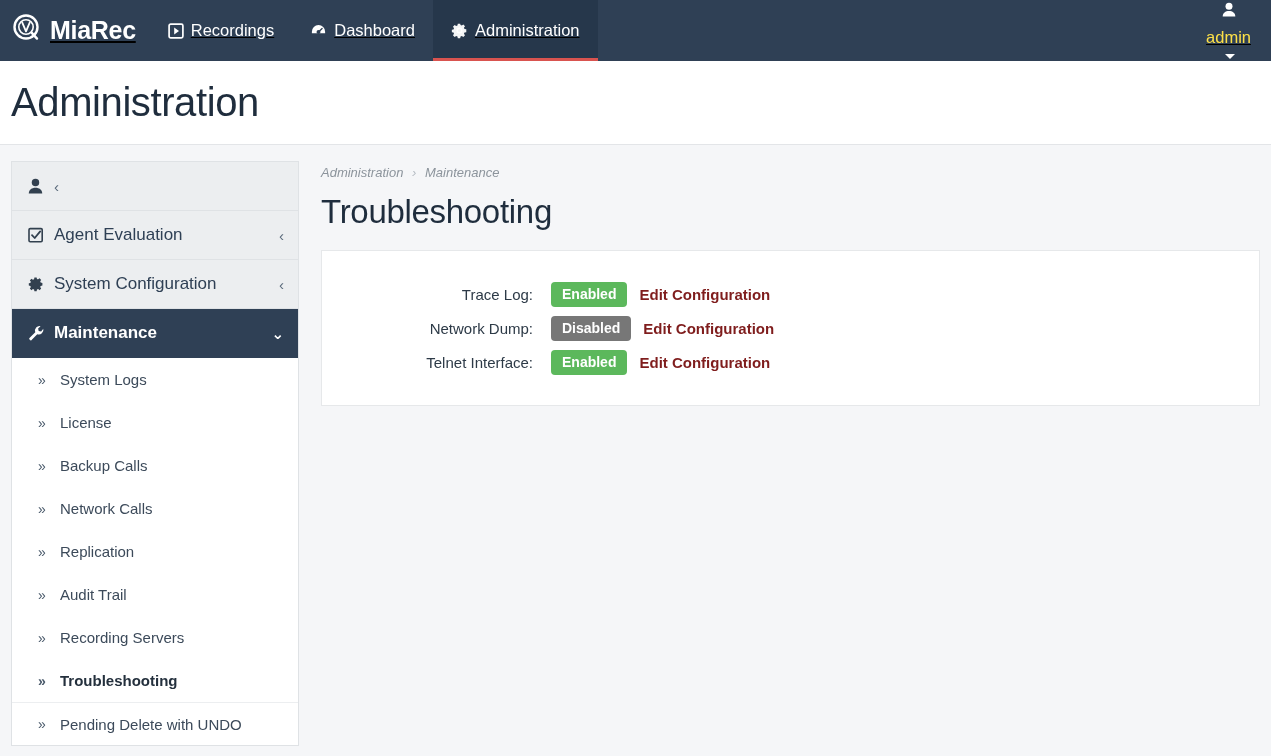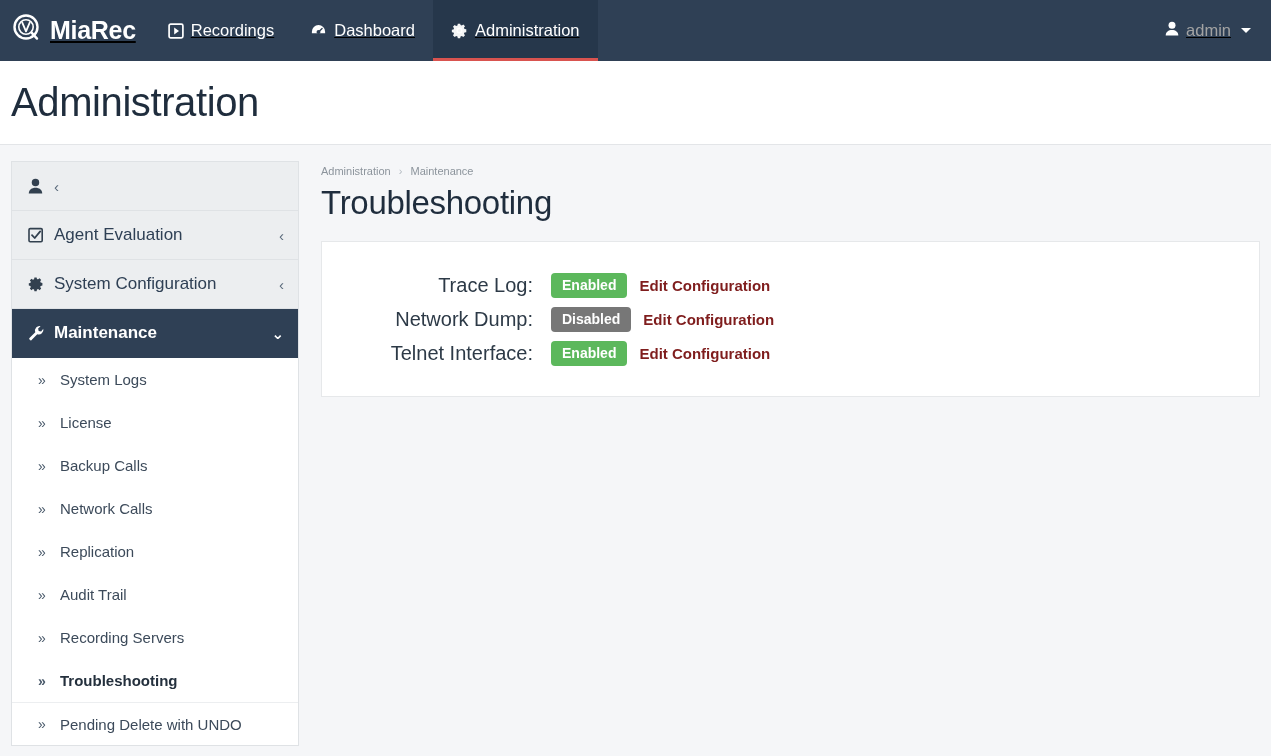--- a/index.html
+++ b/index.html
@@ -58,23 +58,24 @@
   .nav-right {
     margin-left: auto;
     display: flex;
     align-items: center;
     padding-right: 20px;
   }
   .user-menu {
     display: flex;
     align-items: center;
     gap: 7px;
-    color: #a3a3a3;
+    color: #fde047;
     font-size: 16.5px;
     text-decoration: none;
+    flex-direction: column;
   }
   .caret {
     width: 0; height: 0;
     border-left: 5px solid transparent;
     border-right: 5px solid transparent;
     border-top: 5px solid #ffffff;
     margin-left: 3px;
   }
 
   
@@ -153,23 +154,24 @@
   .side-sub.divider-top { border-top: 1px solid #eceef0; }
 
   
   .main {
     flex: 1;
     padding-left: 22px;
     padding-top: 10px;
     min-width: 0;
   }
   .breadcrumb {
-    font-size: 11px;
+    font-size: 13px;
     color: #8c949c;
-    margin-bottom: 7px;
+    margin-bottom: 13px;
+    font-style: italic;
   }
   .breadcrumb .bc-sep { color: #b4bbc2; margin: 0 5px; }
   .breadcrumb a { color: #8c949c; text-decoration: none; }
 
   .main h2 {
     margin: 0 0 19px 0;
     font-size: 33px;
     font-weight: normal;
     color: #1f2d3d;
     letter-spacing: -0.3px;
@@ -185,21 +187,21 @@
     align-items: center;
     height: 34px;
     margin-bottom: 0;
   }
   .form-row + .form-row { margin-top: 0; }
   .form-label {
     width: 209px;
     flex: 0 0 209px;
     text-align: right;
     padding-right: 18px;
-    font-size: 20px;
+    font-size: 15px;
     color: #2d3a47;
   }
   .badge {
     display: inline-flex;
     align-items: center;
     justify-content: center;
     height: 25px;
     padding: 0 11px;
     border-radius: 4px;
     color: #ffffff;

